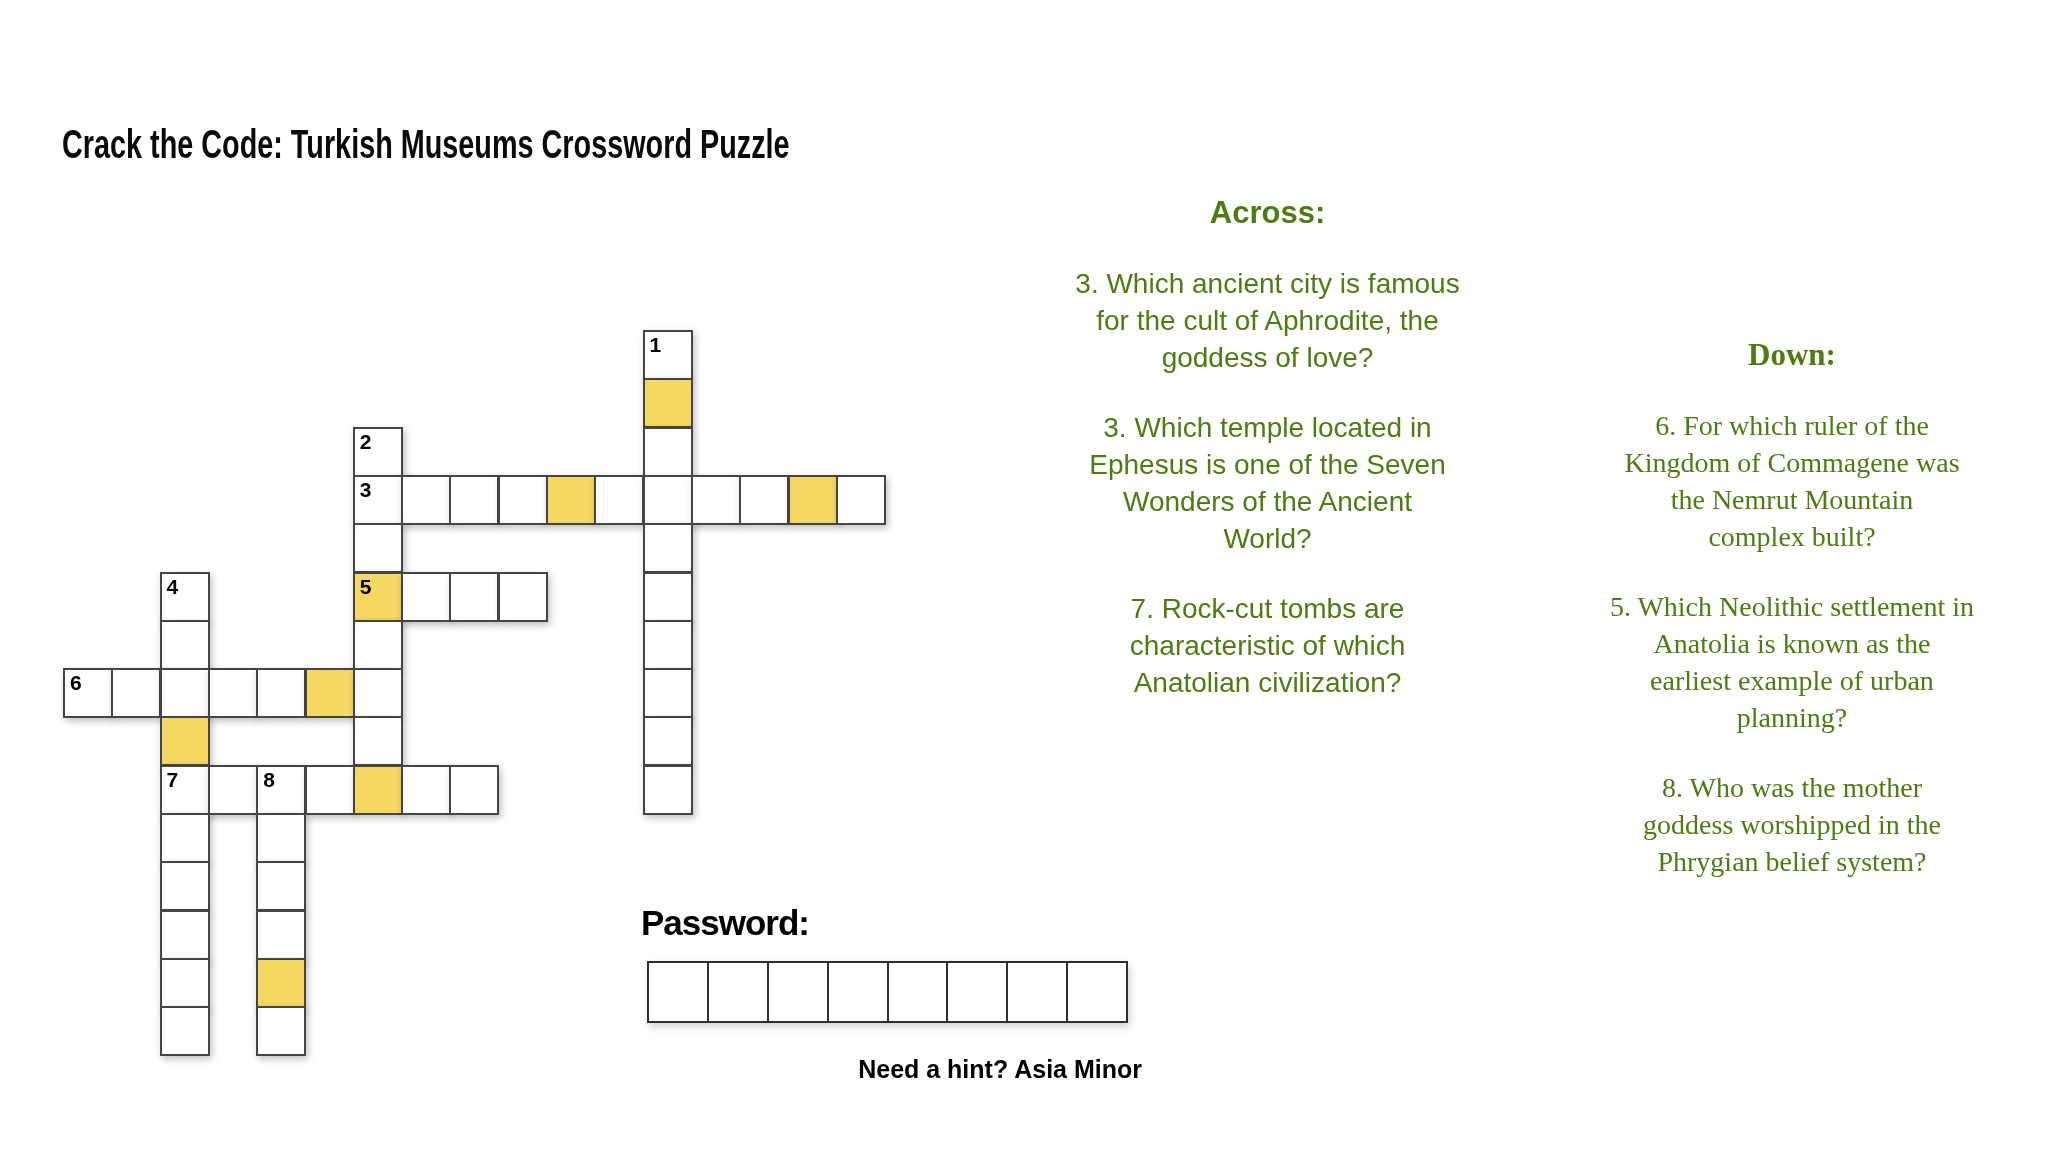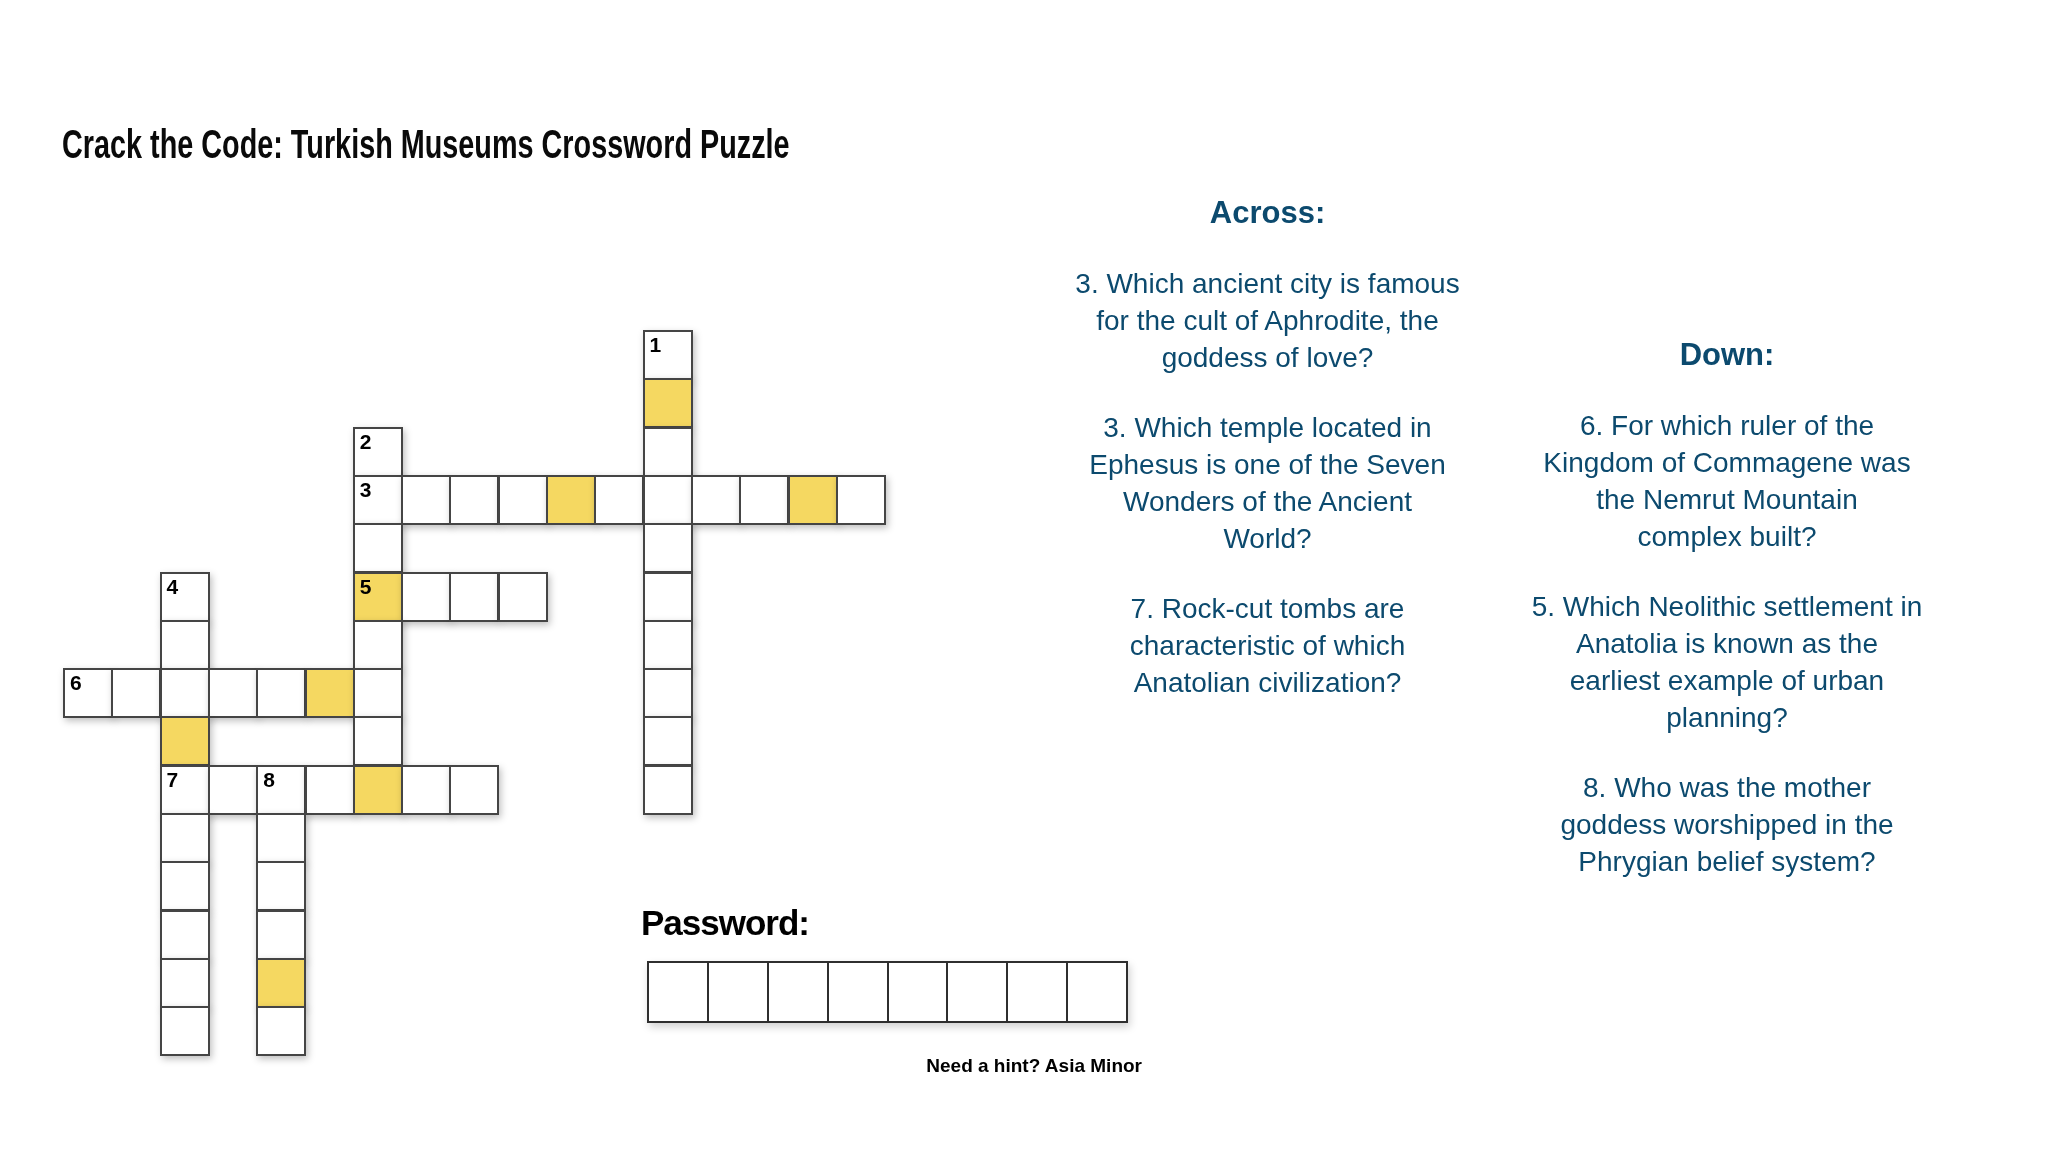--- a/index.html
+++ b/index.html
@@ -48,35 +48,35 @@
     line-height: 1.05;
     color: #000;
   }
 
   
   .clue-col {
     position: absolute;
     text-align: center;
     font-size: 28px;
     line-height: 37px;
-    color: #0c4a6e;
+    color: #4d7c0f;
   }
   .clue-col h2 {
     margin: 0 0 33px 0;
     font-size: 31px;
     line-height: 38px;
     font-weight: 700;
   }
   .clue {
     margin: 0 0 33px 0;
     white-space: pre-line;
     text-align: center;
   }
   .across-col { left: 1030px; top: 194px; width: 475px; }
-  .down-col   { left: 1492px; top: 336px; width: 470px; }
+  .down-col   { left: 1557px; top: 336px; width: 470px; font-family: Liberation Serif, serif; }
 
   
   .password-label {
     position: absolute;
     left: 641px;
     top: 903px;
     margin: 0;
     font-size: 35px;
     font-weight: 700;
     letter-spacing: -1px;
@@ -96,21 +96,21 @@
     border: 2px solid #2f2f2f;
     margin-left: -2px;
   }
   .pwd-box:first-child { margin-left: 0; }
   .hint {
     position: absolute;
     left: 647px;
     top: 1055px;
     width: 495px;
     text-align: right;
-    font-size: 19px;
+    font-size: 25px;
     font-weight: 700;
   }
 </style>
 </head>
 <body>
 
 <div class="page">
 
   <h1 class="title">Crack the Code: Turkish Museums Crossword Puzzle</h1>
 

